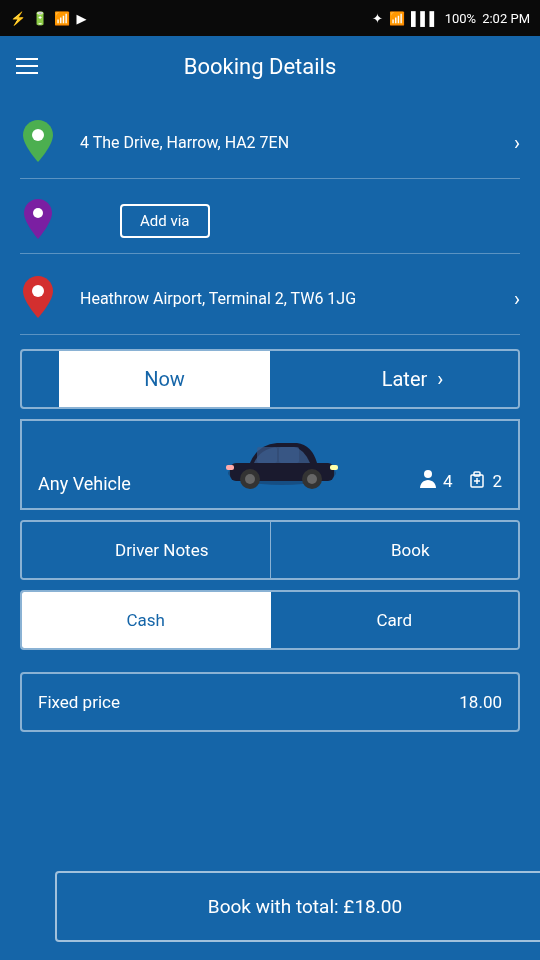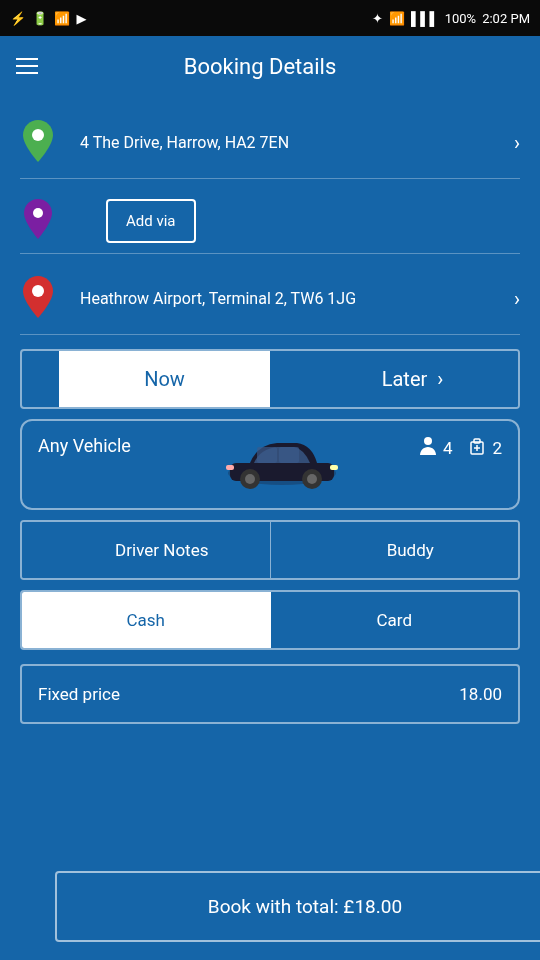--- a/index.html
+++ b/index.html
@@ -110,22 +110,24 @@
     }
 
     .chevron-right {
       color: white;
       font-size: 20px;
       flex-shrink: 0;
     }
 
     .add-via-row {
       display: flex;
+      align-items: center;
       padding: 10px 0;
       border-bottom: 1px solid rgba(255,255,255,0.3);
+      gap: 14px;
     }
 
     .add-via-btn {
       background-color: transparent;
       border: 2px solid white;
       color: white;
       padding: 6px 18px;
       font-size: 15px;
       border-radius: 4px;
       cursor: pointer;
@@ -162,24 +164,24 @@
       color: white;
       display: flex;
       align-items: center;
       justify-content: center;
       gap: 10px;
     }
 
     
     .vehicle-section {
       border: 2px solid rgba(255,255,255,0.5);
-      border-radius: 12px;
+      border-radius: 0;
       padding: 14px 16px;
       display: flex;
-      align-items: flex-start;
+      align-items: flex-end;
       gap: 10px;
     }
 
     .vehicle-label {
       font-size: 18px;
       color: white;
       min-width: 110px;
     }
 
     .car-icon-svg {
@@ -232,21 +234,21 @@
     }
 
     
     .price-section {
       border: 2px solid rgba(255,255,255,0.5);
       border-radius: 4px;
       padding: 18px 16px;
       display: flex;
       justify-content: space-between;
       align-items: center;
-      margin-top: 4px;
+      margin-top: 12px;
     }
 
     .price-label {
       font-size: 17px;
       color: white;
     }
 
     .price-value {
       font-size: 17px;
       color: white;
@@ -422,21 +424,21 @@
             <line x1="8" y1="13" x2="14" y2="13" stroke="white" stroke-width="1.5"></line>
           </svg>
         </span>
         <span>2</span>
       </div>
     </div>
   </div>
 
   <div class="action-row">
     <button class="action-btn">Driver Notes</button>
-    <button class="action-btn">Buddy</button>
+    <button class="action-btn">Book</button>
   </div>
 
   <div class="payment-row">
     <button class="payment-btn cash-active">Cash</button>
     <button class="payment-btn">Card</button>
   </div>
 
   <div class="price-section">
     <span class="price-label">Fixed price</span>
     <span class="price-value">18.00</span>

